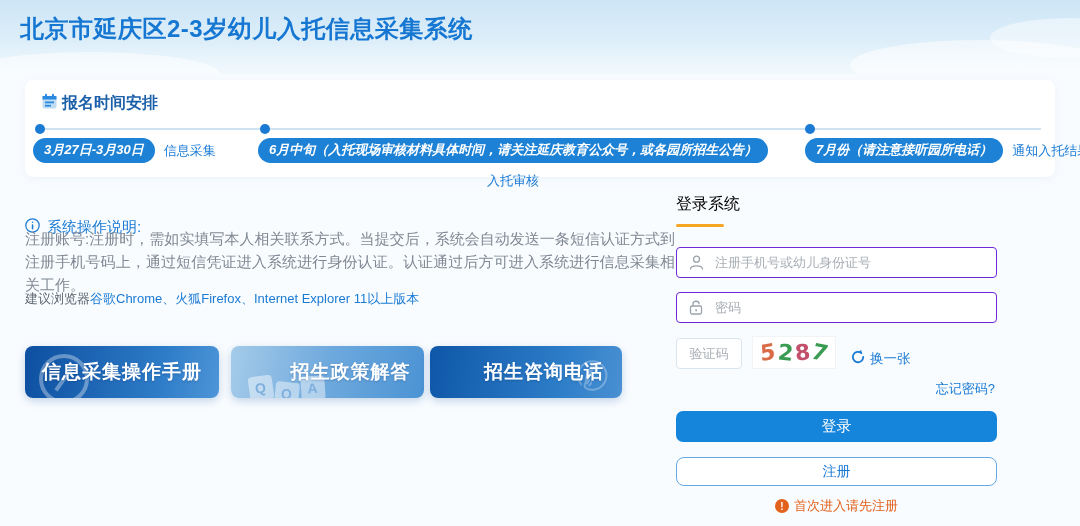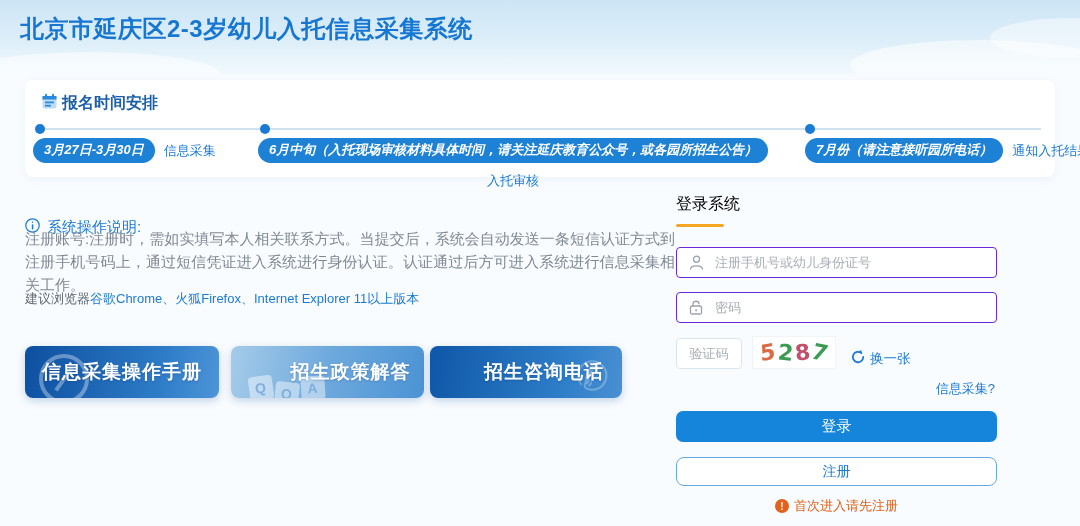--- a/index.html
+++ b/index.html
@@ -245,21 +245,21 @@
         <span>
           <svg width="16" height="16" viewBox="0 0 16 16">
               <path d="M13.2 8 A5.2 5.2 0 1 1 11.4 4.1" fill="none" stroke="#1a7ad4" stroke-width="1.8" stroke-linecap="round"></path>
               <path d="M11.2 0.8 L11.8 4.6 L8.2 3.4 Z" fill="#1a7ad4"></path>
             </svg>
         </span>
         <span class="txt">换一张</span>
       </div>
     </div>
 
-    <div class="forgot">信息采集?</div>
+    <div class="forgot">忘记密码?</div>
 
     <button class="btn-login">登录</button>
     <button class="btn-register">注册</button>
 
     <div class="notice">
       <span class="warn-dot">!</span>
       <span>首次进入请先注册</span>
     </div>
   </div>
 

